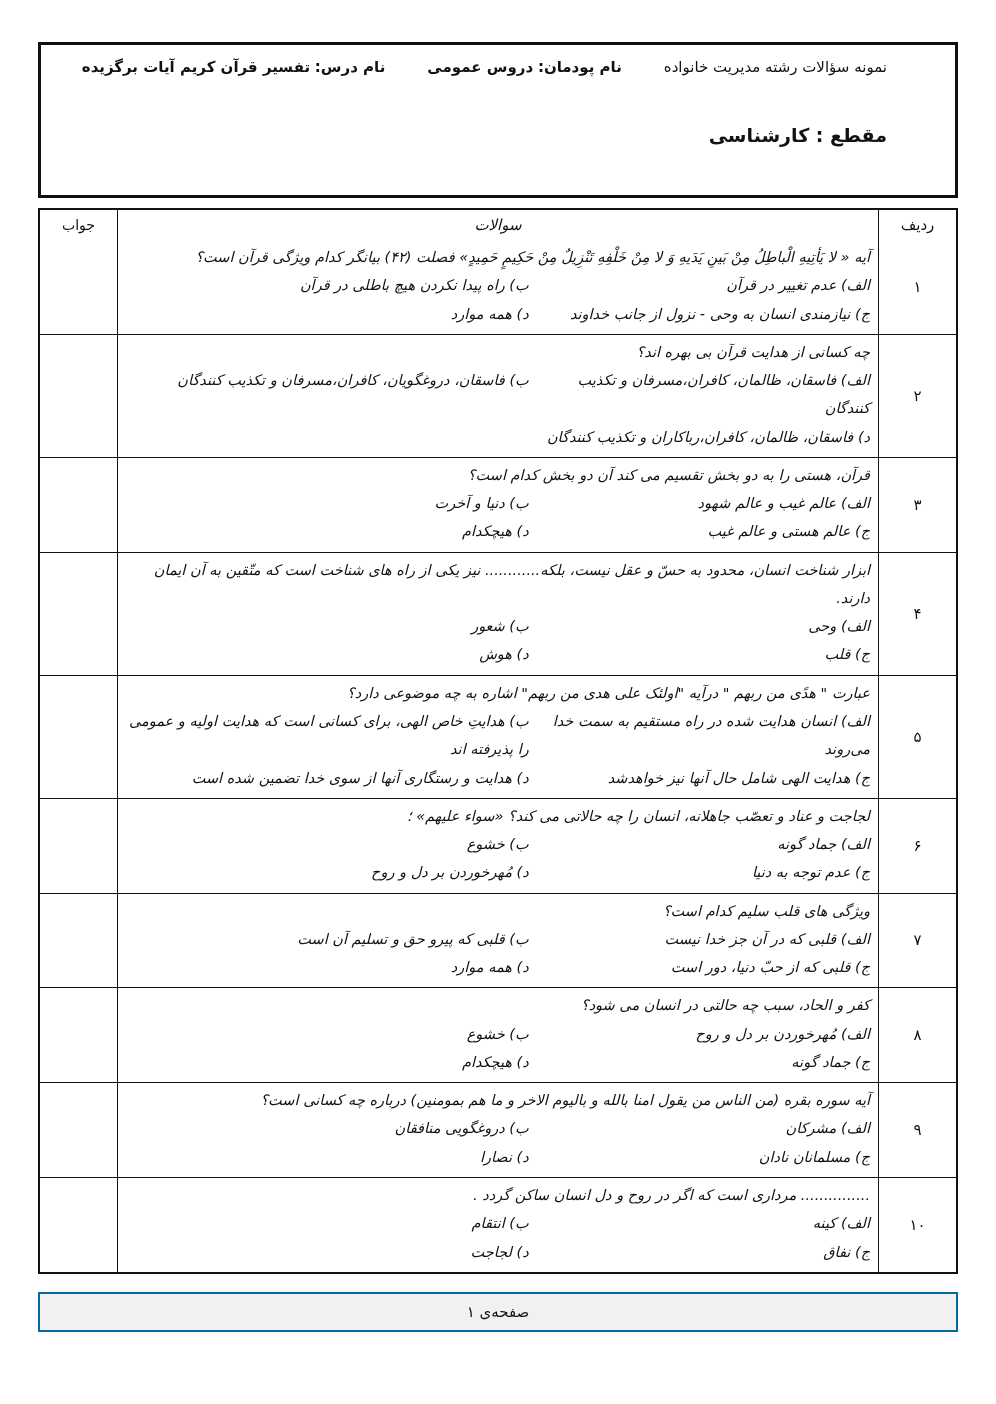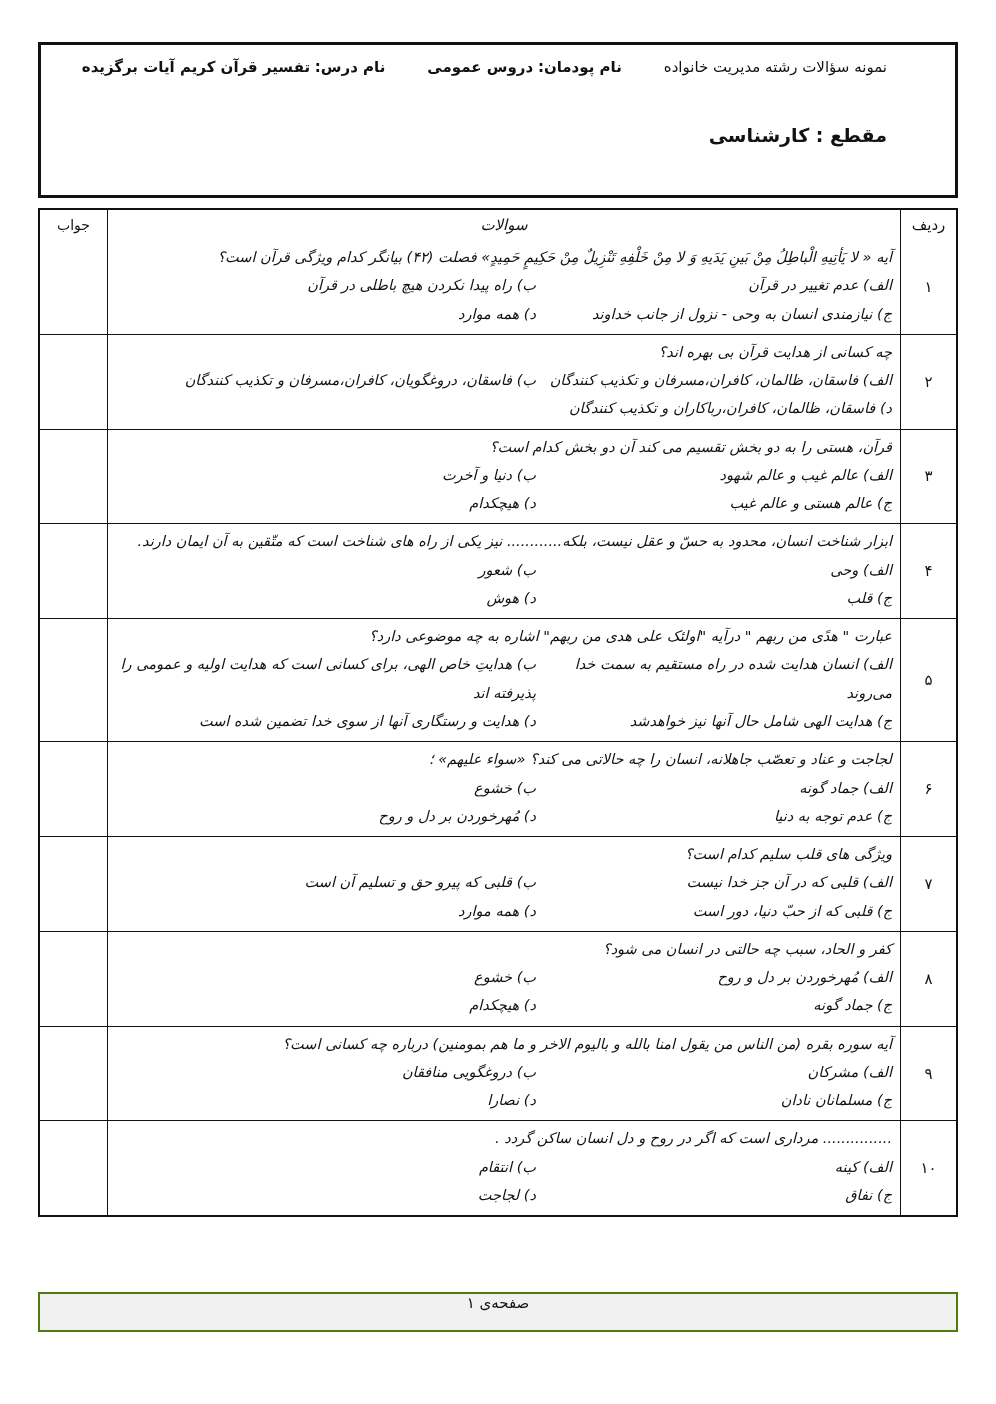--- a/index.html
+++ b/index.html
@@ -40,28 +40,28 @@
   .qtable {
     position:absolute; top:208px; right:38px;
     width:920px;
     border:2px solid #111;
     box-sizing:border-box;
     background:#fff;
   }
   .trow { display:flex; align-items:stretch; }
   .trow + .trow { border-top:1.6px solid #111; }
   .col-num {
-    flex:none; width:56px;
+    flex:none; width:78px;
     display:flex; align-items:center; justify-content:center;
     border-left:1.6px solid #111;
     font-size:15px;
     box-sizing:border-box;
   }
   .col-ans {
-    flex:none; width:68px;
+    flex:none; width:78px;
     border-right:1.6px solid #111;
     box-sizing:border-box;
   }
   .col-q {
     flex:1;
     padding:3px 8px 6px 10px;
     box-sizing:border-box;
     min-width:0;
     font-style:italic;
   }
@@ -85,24 +85,24 @@
     font-size:14.5px;
     line-height:1.95;
   }
   .opt { text-align:right; }
   .opt-right { flex:none; width:46%; padding-left:10px; box-sizing:border-box; }
   .opt-left  { flex:1; min-width:0; }
   
   .footer-box {
     position:absolute; top:1292px; right:38px;
     width:920px; height:40px;
-    border:2px solid #4d7c0f;
+    border:2px solid #0369a1;
     background:#f1f1f1;
     box-sizing:border-box;
-    display:flex; justify-content:center;
+    display:flex; align-items:center; justify-content:center;
     font-size:15px;
   }
 </style>
 </head>
 <body>
 
 <div class="page">
 
   <div class="header-box">
     <div class="header-line1">

